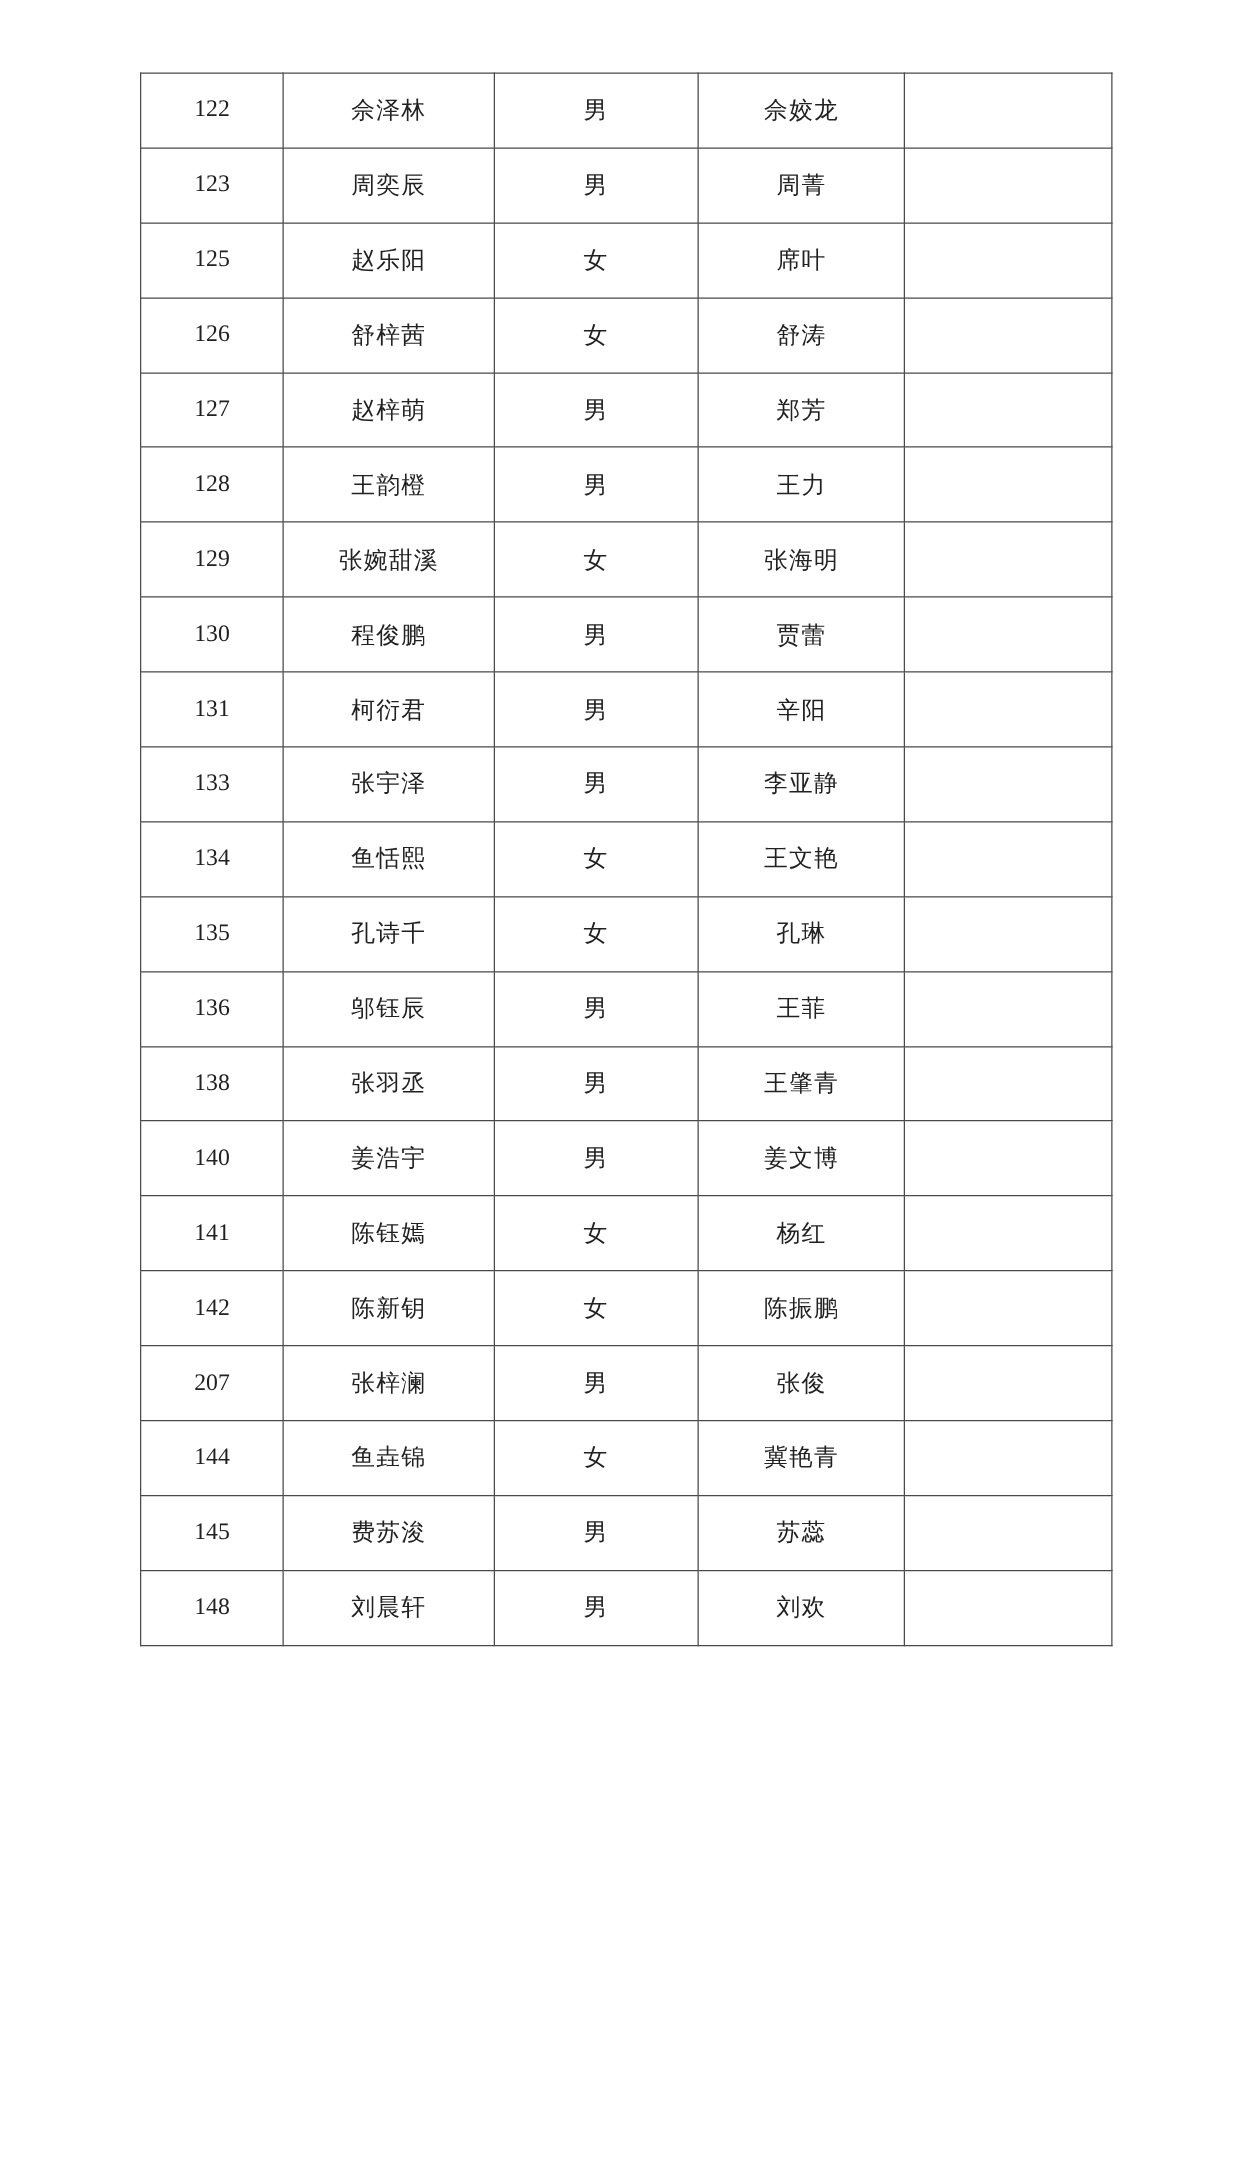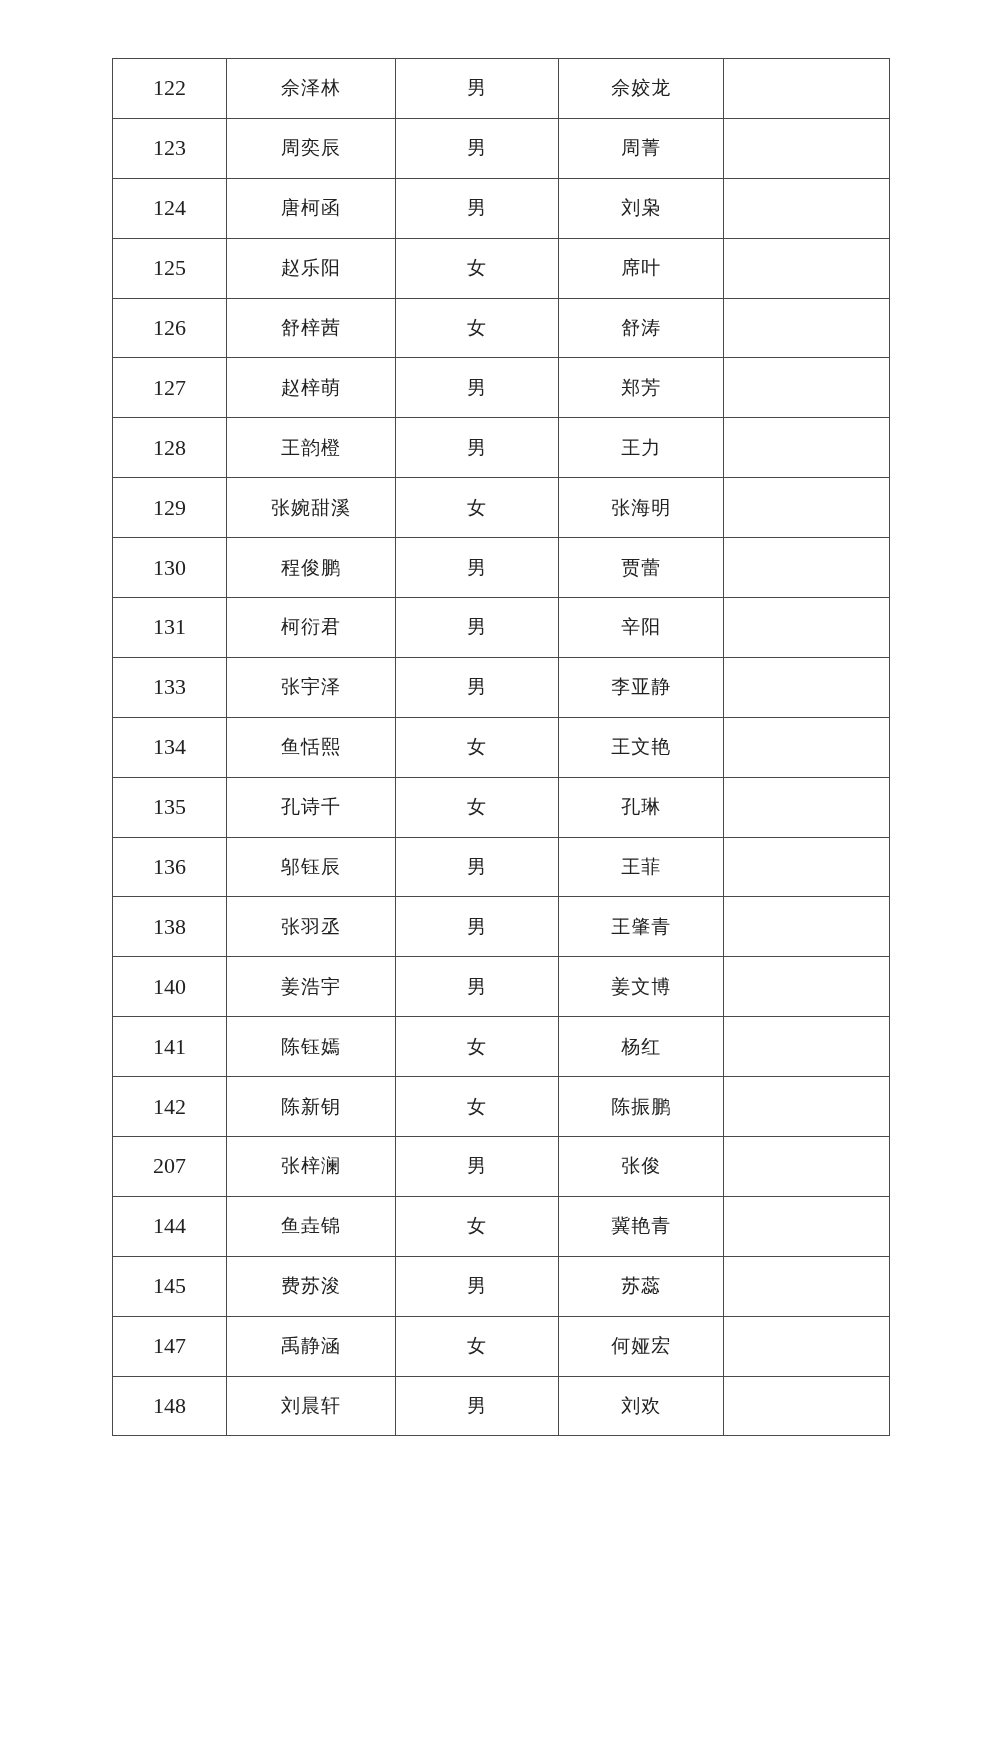--- a/index.html
+++ b/index.html
@@ -33,21 +33,21 @@
     text-align: center;
     vertical-align: middle;
     font-size: 19px;
     letter-spacing: 1px;
     color: #212121;
     overflow: hidden;
     white-space: nowrap;
   }
   table.roster td.num {
     letter-spacing: 0;
-    font-size: 22px;
+    font-size: 19px;
   }
 </style>
 </head>
 <body>
 
 <div class="page">
   <table class="roster">
     <colgroup>
       <col style="width:14.7%">
       <col style="width:21.7%">
@@ -64,27 +64,20 @@
     <td class="nt"></td>
   </tr>
         <tr>
     <td class="num">123</td>
     <td class="nm">周奕辰</td>
     <td class="gd">男</td>
     <td class="pn">周菁</td>
     <td class="nt"></td>
   </tr>
         <tr>
-    <td class="num">124</td>
-    <td class="nm">唐柯函</td>
-    <td class="gd">男</td>
-    <td class="pn">刘枭</td>
-    <td class="nt"></td>
-  </tr>
-        <tr>
     <td class="num">125</td>
     <td class="nm">赵乐阳</td>
     <td class="gd">女</td>
     <td class="pn">席叶</td>
     <td class="nt"></td>
   </tr>
         <tr>
     <td class="num">126</td>
     <td class="nm">舒梓茜</td>
     <td class="gd">女</td>
@@ -194,27 +187,20 @@
     <td class="nm">鱼垚锦</td>
     <td class="gd">女</td>
     <td class="pn">冀艳青</td>
     <td class="nt"></td>
   </tr>
         <tr>
     <td class="num">145</td>
     <td class="nm">费苏浚</td>
     <td class="gd">男</td>
     <td class="pn">苏蕊</td>
-    <td class="nt"></td>
-  </tr>
-        <tr>
-    <td class="num">147</td>
-    <td class="nm">禹静涵</td>
-    <td class="gd">女</td>
-    <td class="pn">何娅宏</td>
     <td class="nt"></td>
   </tr>
         <tr>
     <td class="num">148</td>
     <td class="nm">刘晨轩</td>
     <td class="gd">男</td>
     <td class="pn">刘欢</td>
     <td class="nt"></td>
   </tr>
       </tbody>

